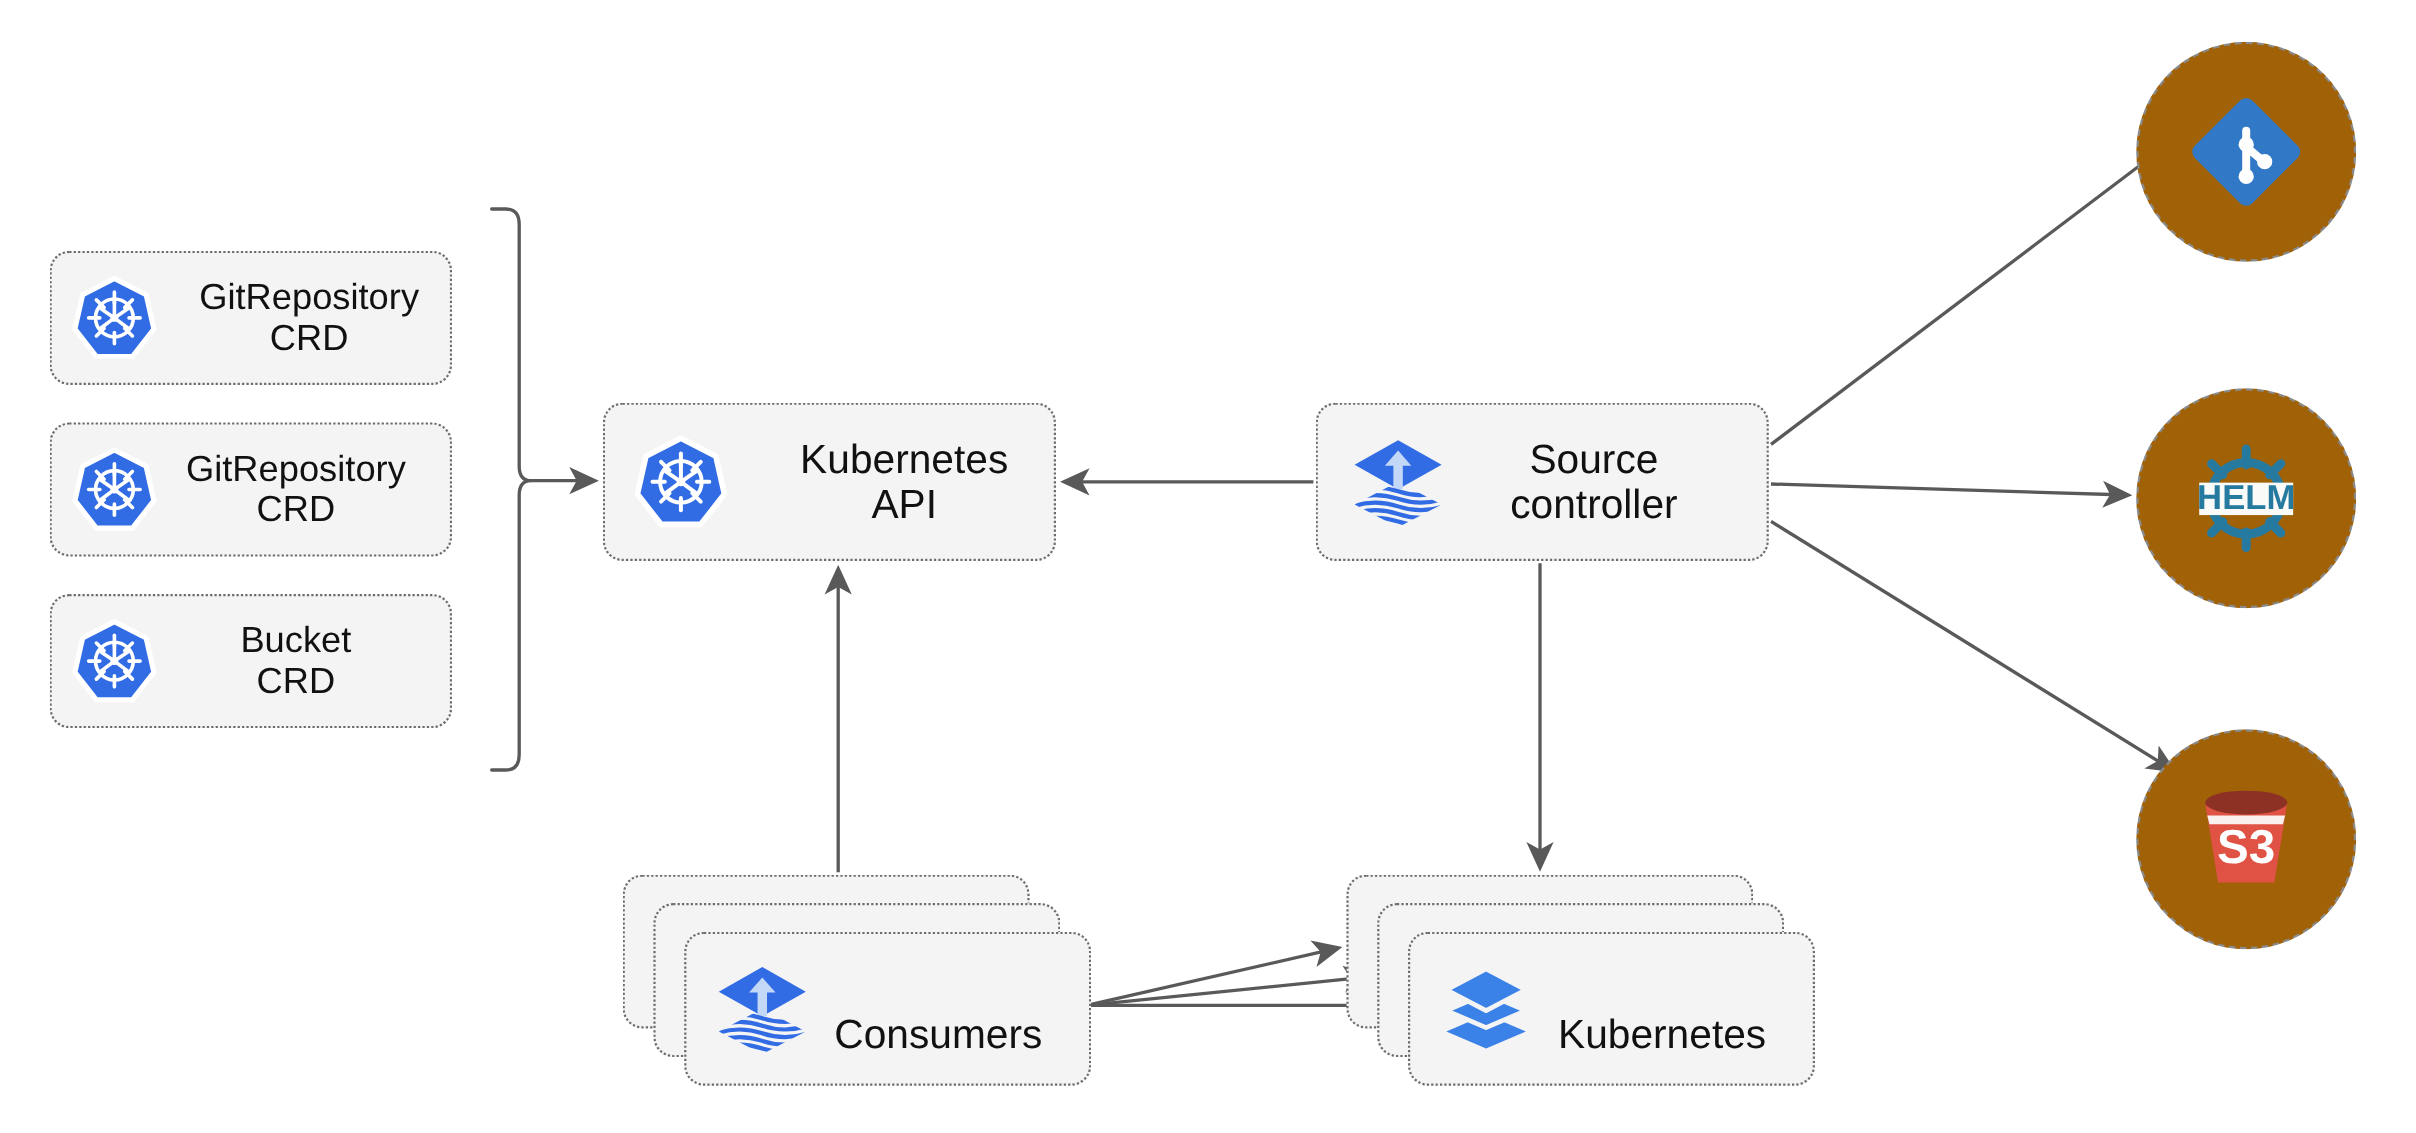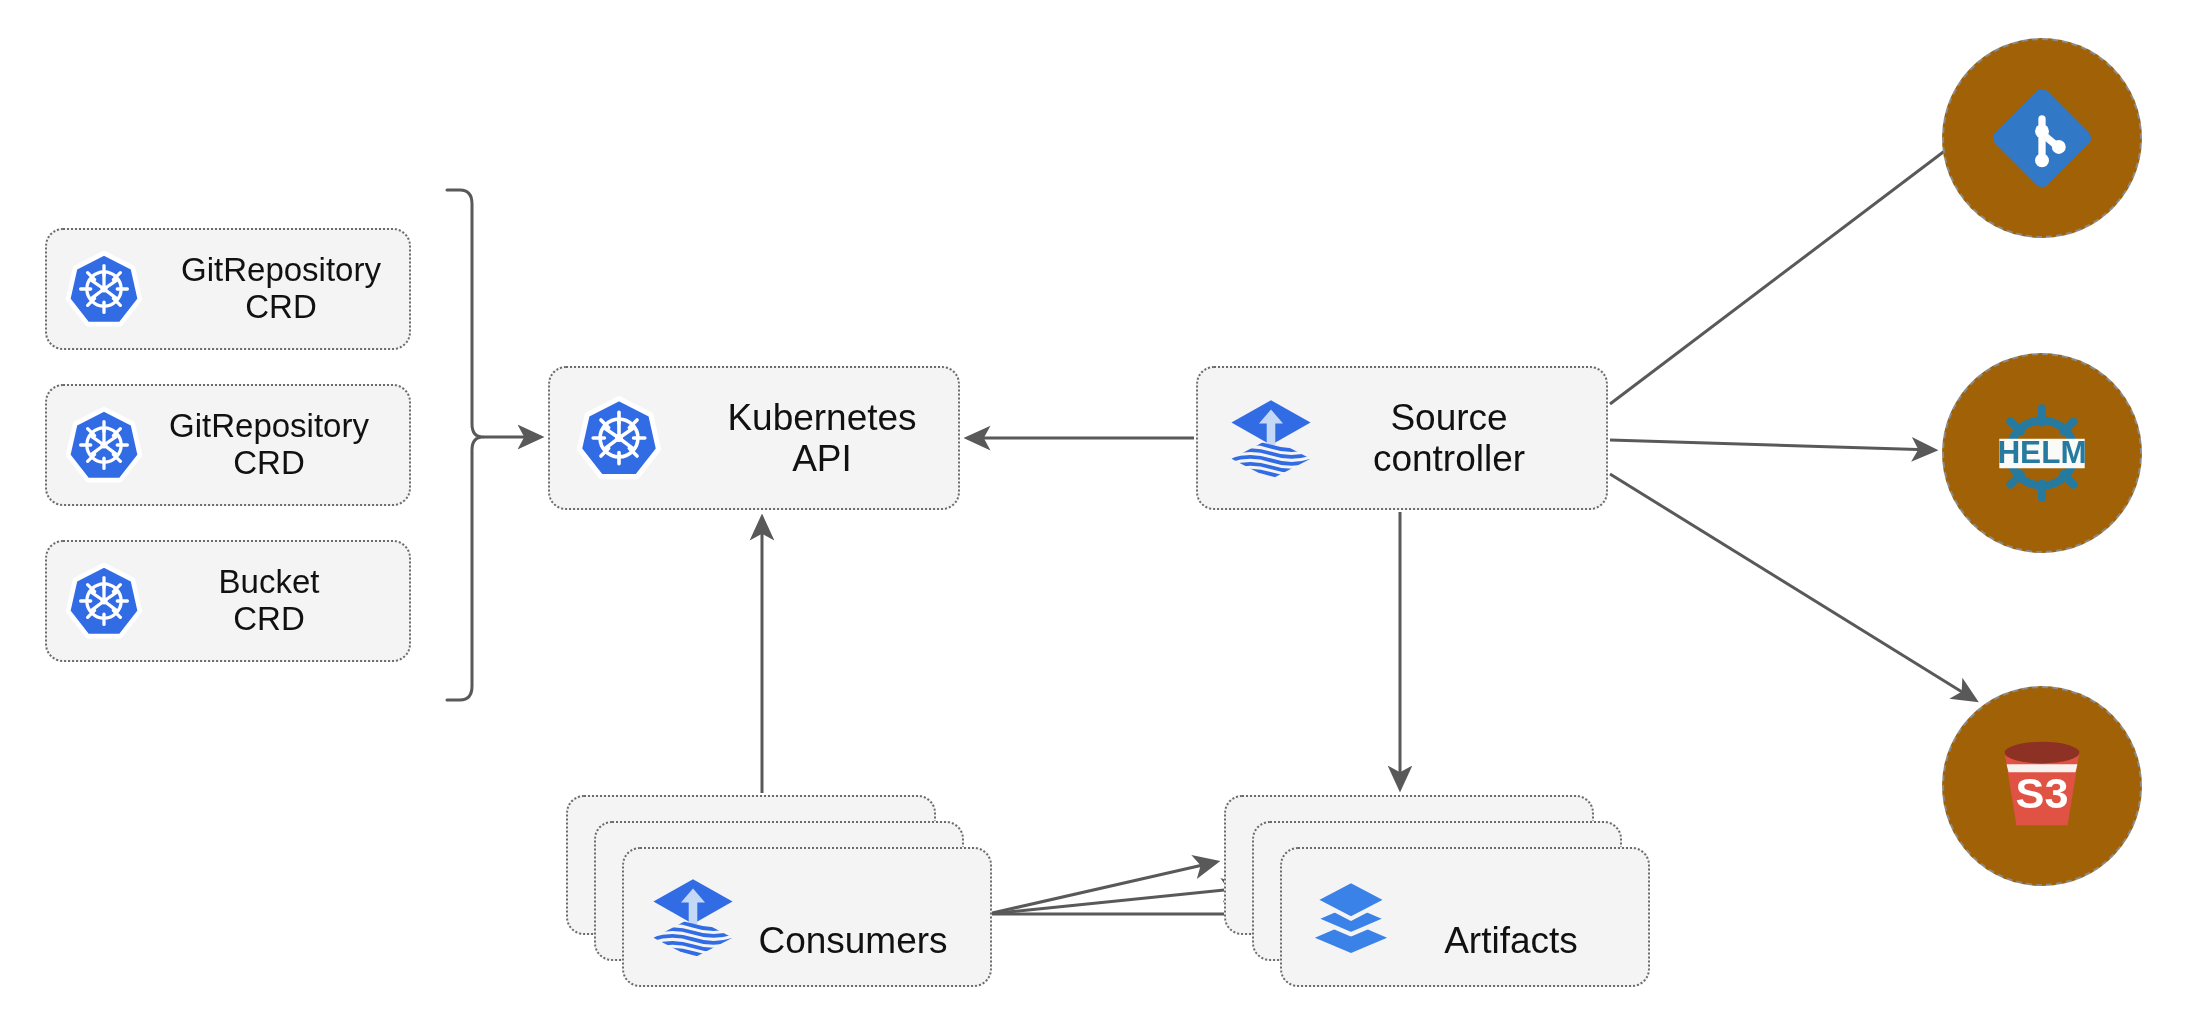--- a/index.html
+++ b/index.html
@@ -117,21 +117,21 @@
     width: 200px; height: 200px;
     border-radius: 50%;
     border: 2px dashed #8a8a8a;
     background: #a16207;
     display: flex; align-items: center; justify-content: center;
     box-sizing: border-box;
     z-index: 2;
   }
   #circle-git  { left: 1942px; top: 38px;  }
   #circle-helm { left: 1942px; top: 353px; }
-  #circle-s3   { left: 1942px; top: 686px; }
+  #circle-s3   { left: 1942px; top: 663px; }
 
   svg { display: block; overflow: visible; }
 </style>
 </head>
 <body>
 
 <div id="canvas">
 
   <svg id="wires" viewBox="0 0 2196 1030" width="2196" height="1030">
     <defs>
@@ -322,21 +322,21 @@
     <div class="sheet s1"></div>
     <div class="sheet s2"></div>
     <div class="sheet s3">
       <span class="icon-slot">
         <svg viewBox="0 0 100 100" width="86" height="86">
           <polygon points="50,56 92,74 50,92 8,74" fill="#3B82E8"></polygon>
           <polygon points="50,34 92,52 50,70 8,52" fill="#3B82E8" stroke="#f4f4f4" stroke-width="5" stroke-linejoin="round"></polygon>
           <polygon points="50,8 92,30 50,52 8,30" fill="#3B82E8" stroke="#f4f4f4" stroke-width="5" stroke-linejoin="round"></polygon>
         </svg>
       </span>
-      <span class="label">Artifacts</span>
+      <span class="label">Kubernetes</span>
     </div>
   </div>
 
   <div class="circle-node" id="circle-git">
     <span>
       <svg viewBox="0 0 100 100" width="112" height="112">
         <rect x="17" y="17" width="66" height="66" rx="7" ry="7" transform="rotate(45 50 50)" fill="#3178C6"></rect>
         <g stroke="#ffffff" stroke-width="6.5" stroke-linecap="round" fill="none">
           <line x1="50" y1="33" x2="50" y2="70"></line>
           <line x1="50" y1="46" x2="63" y2="57"></line>

